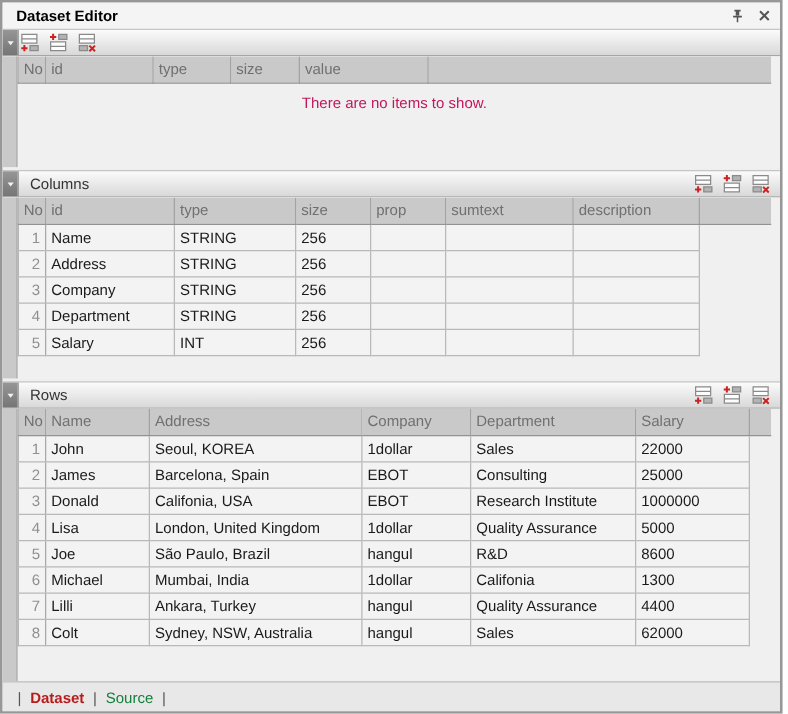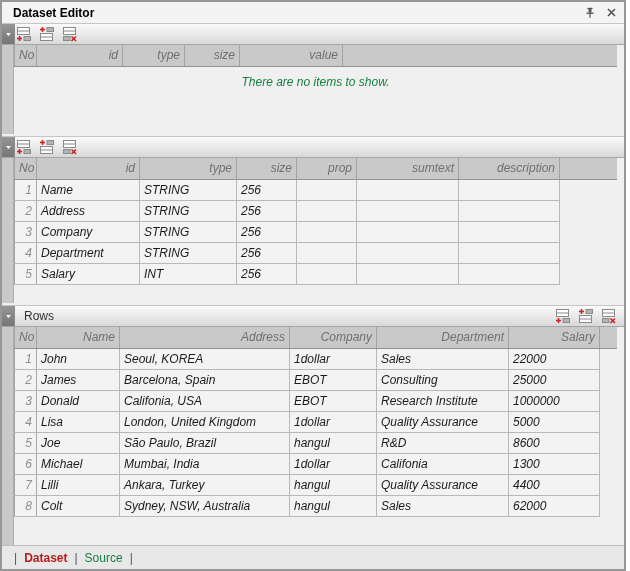--- a/index.html
+++ b/index.html
@@ -16,32 +16,32 @@
   .section-header{flex:0 0 22px;display:flex;align-items:center;box-sizing:border-box;
           background:linear-gradient(#fbfbfb,#d8d8d8);
           border-top:1px solid #c6c6c6;border-bottom:1px solid #a6a6a6;}
   .collapse-btn{width:12px;align-self:stretch;background:linear-gradient(#969696,#757575);
           border-right:1px solid #8a8a8a;display:flex;align-items:center;justify-content:center;}
   .sec-title{font-size:12px;color:#333;margin-left:9px;flex:1;}
   .tools{display:flex;gap:6px;margin-right:7px;}
   .toolbtn{width:17px;height:16px;display:flex;align-items:center;justify-content:center;}
 
   
-  .sec-body{display:flex;background:#f0f0f0;overflow:hidden;font-style:italic;}
+  .sec-body{display:flex;background:#f0f0f0;overflow:hidden;}
   .body-const{flex:0 0 89px;}
   .body-cols{flex:0 0 145px;}
   .body-rows{flex:0 0 218px;}
   .gutter{flex:0 0 11px;background:#c9c9c9;border-right:1px solid #adadad;}
   .content{flex:1;padding-right:7px;overflow:hidden;}
   .gap{flex:0 0 2px;background:#efefef;}
 
   
   table{border-collapse:collapse;table-layout:fixed;width:100%;}
   th{height:21px;background:#c9c9c9;color:#707070;font-weight:normal;font-size:12px;
-     text-align:right;padding:0 4px;border-right:1px solid #a3a3a3;border-bottom:1px solid #929292;
+     text-align:left;padding:0 4px;border-right:1px solid #a3a3a3;border-bottom:1px solid #929292;
      box-sizing:border-box;white-space:nowrap;overflow:hidden;}
   th.filler{border-right:none;}
   td{height:21px;background:#f3f3f3;font-size:12px;color:#1a1a1a;padding:0 4px;
      border-right:1px solid #b9b9b9;border-bottom:1px solid #b9b9b9;
      box-sizing:border-box;white-space:nowrap;overflow:hidden;}
   th:first-child,td:first-child{border-left:1px solid #a3a3a3;}
   th.num,td.num{text-align:right;}
   td.num{color:#8f8f8f;border-right:1px solid #a9a9a9;}
 
   
@@ -49,21 +49,21 @@
   .t-const th:nth-child(3){width:62px}.t-const th:nth-child(4){width:55px}
   .t-const th:nth-child(5){width:103px}
   .t-cols th:nth-child(1){width:22px}.t-cols th:nth-child(2){width:103px}
   .t-cols th:nth-child(3){width:97px}.t-cols th:nth-child(4){width:60px}
   .t-cols th:nth-child(5){width:60px}.t-cols th:nth-child(6){width:102px}
   .t-cols th:nth-child(7){width:101px}
   .t-rows th:nth-child(1){width:22px}.t-rows th:nth-child(2){width:83px}
   .t-rows th:nth-child(3){width:170px}.t-rows th:nth-child(4){width:87px}
   .t-rows th:nth-child(5){width:132px}.t-rows th:nth-child(6){width:91px}
 
-  .empty-msg{font-size:12px;color:#15803d;text-align:center;padding-top:8px;}
+  .empty-msg{font-size:12px;color:#be185d;text-align:center;padding-top:8px;}
 
   
   .tabbar{flex:0 0 24px;box-sizing:border-box;border-top:1px solid #bdbdbd;background:#e8e8e8;
           display:flex;align-items:center;font-size:12px;padding-left:5px;}
   .tab-sep{color:#555;margin:0 7px;}
   .tab.active{font-weight:bold;color:#b91c1c;}
   .tab.inactive{color:#15803d;}
 </style>
 </head>
 <body>
@@ -156,20 +156,21 @@
   </div>
 
   <div class="gap"></div>
 
   <div class="section-header">
     <div class="collapse-btn">
       <svg width="9" height="9" viewBox="0 0 9 9">
         <path d="M2 3 h5 l-2.5 3.2 z" fill="#f2f2f2"></path>
       </svg>
     </div>
+    <span class="sec-title">Columns</span>
     <div class="tools">
       <div class="toolbtn">
         <svg width="16" height="16" viewBox="0 0 16 16">
           <g stroke="#8a8a8a" fill="#fdfdfd">
               <rect x="1.5" y="1.5" width="12" height="7"></rect>
               <line x1="1.5" y1="5" x2="13.5" y2="5"></line>
             </g>
           <rect x="8" y="10.5" width="6.5" height="4" fill="#b3b3b3" stroke="#8a8a8a"></rect>
           <g stroke="#cc2222" stroke-width="1.6">
               <line x1="1" y1="12.5" x2="6" y2="12.5"></line>

